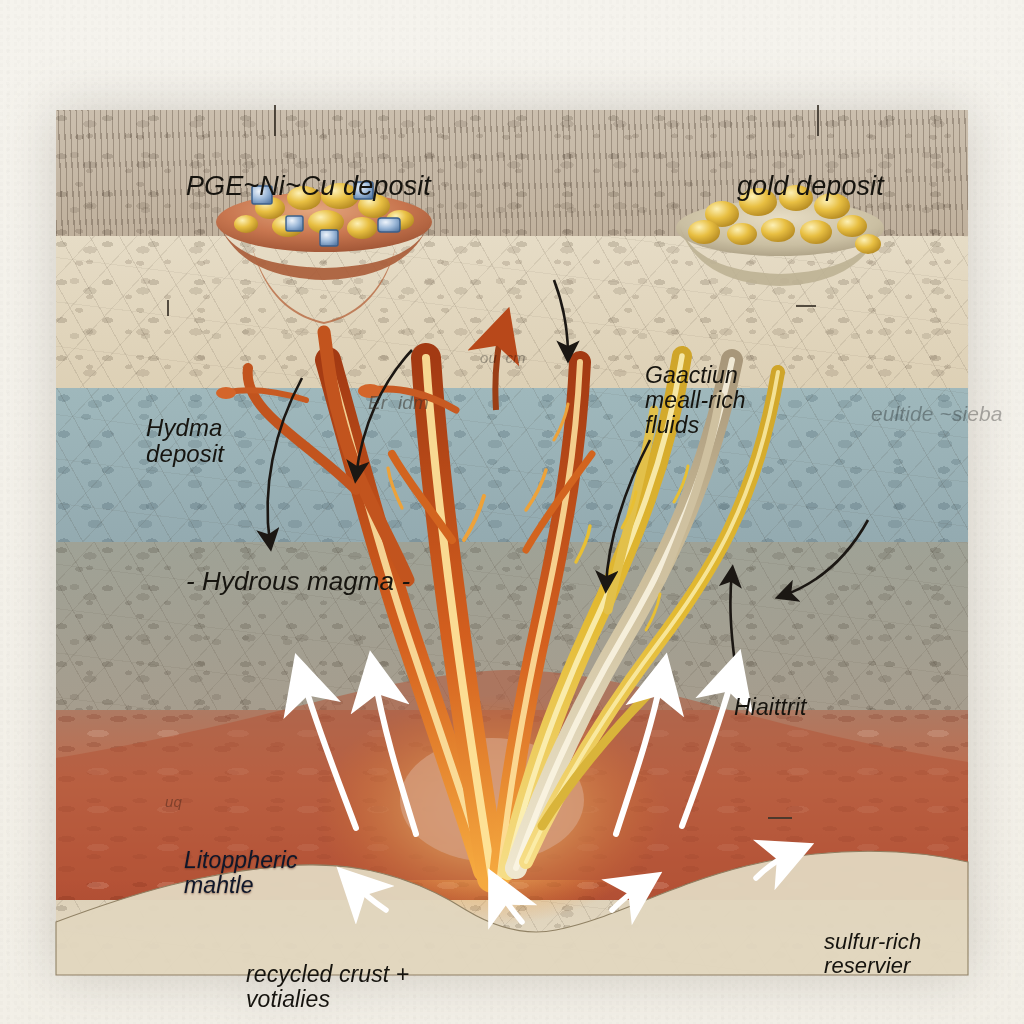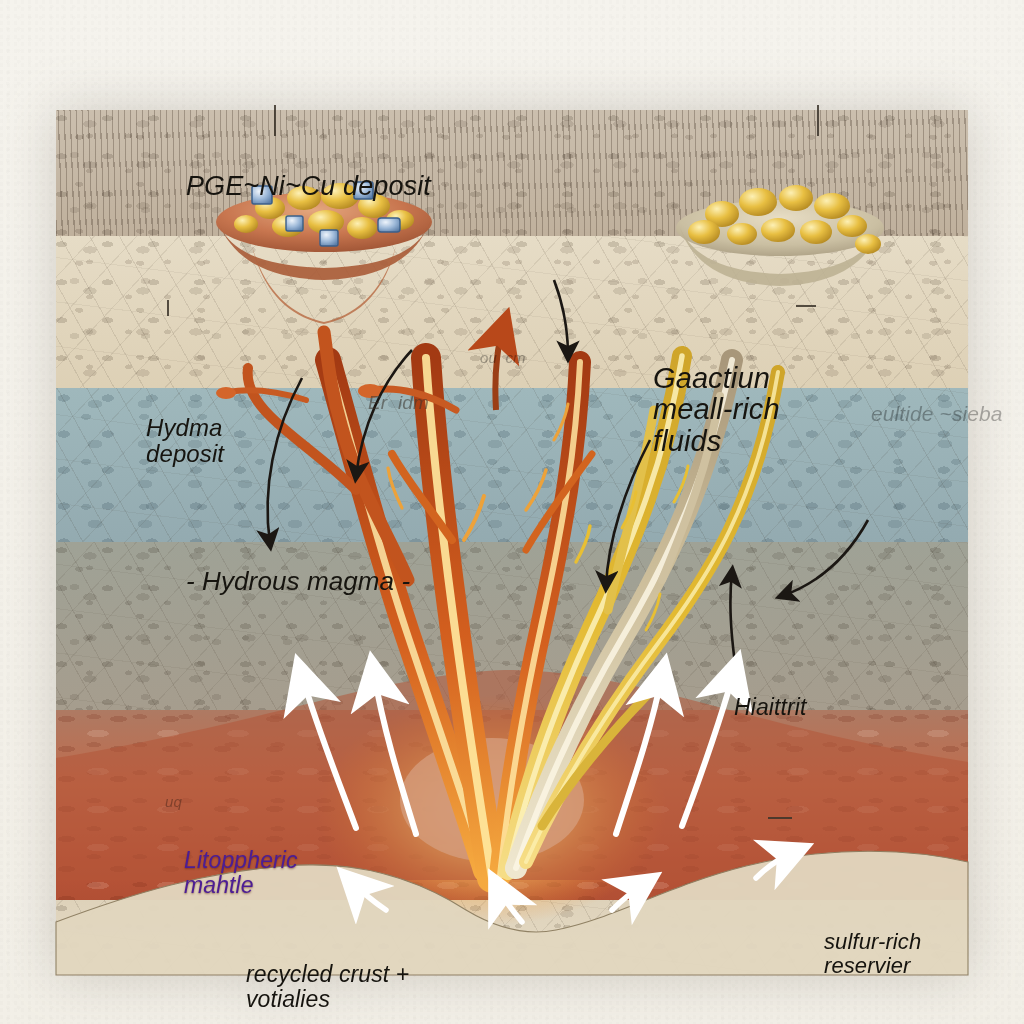--- a/index.html
+++ b/index.html
@@ -76,27 +76,27 @@
   
   #reservoir{top:790px;height:75px;background:linear-gradient(#ded2ba,#e6dcc7);}
 
   svg.vec{position:absolute;left:0;top:0;width:912px;height:865px;overflow:visible;}
 
   
   .lbl{
     position:absolute;color:#16140f;white-space:pre;line-height:1.08;
     letter-spacing:.1px;
   }
-  .lbl.white{color:#4c1d95;text-shadow:0 1px 2px rgba(90,35,15,.55);}
+  .lbl.white{color:#0f172a;text-shadow:0 1px 2px rgba(90,35,15,.55);}
   .lbl.faded{color:#3a342c;opacity:.55;}
   .lbl.vfaded{color:#000000;opacity:.30;}
   #t-pge{left:130px;top:62px;font-size:27px;}
   #t-gold{left:681px;top:62px;font-size:27px;}
   #t-hydma{left:90px;top:305px;font-size:24px;}
-  #t-fluids{left:589px;top:253px;font-size:29px;margin-left:8px;}
+  #t-fluids{left:589px;top:253px;font-size:23px;}
   #t-sulfide{left:815px;top:293px;font-size:21px;}
   #t-hydrous{left:130px;top:457px;font-size:26px;}
   #t-hiat{left:678px;top:585px;font-size:23px;}
   #t-litho{left:128px;top:738px;font-size:23px;}
   #t-recyc{left:190px;top:852px;font-size:23px;}
   #t-sulfr{left:768px;top:812px;font-size:22px;margin-top:8px;}
   #t-faint1{left:312px;top:283px;font-size:19px;}
   #t-faint2{left:424px;top:240px;font-size:15px;}
   #t-faint3{left:109px;top:684px;font-size:15px;}
 </style>
@@ -329,20 +329,21 @@
       <g stroke="#3a332a" stroke-width="1.7">
         <line x1="219" y1="-5" x2="219" y2="26"></line>
         <line x1="762" y1="-5" x2="762" y2="26"></line>
         <line x1="112" y1="190" x2="112" y2="206"></line>
         <line x1="740" y1="196" x2="760" y2="196"></line>
         <line x1="712" y1="708" x2="736" y2="708"></line>
       </g>
     </svg>
 
     <div class="lbl" id="t-pge">PGE~Ni~Cu deposit</div>
+    <div class="lbl" id="t-gold">gold deposit</div>
     <div class="lbl" id="t-hydma">Hydma
 deposit</div>
     <div class="lbl" id="t-fluids">Gaactiun
 meall-rich
 fluids</div>
     <div class="lbl vfaded" id="t-sulfide">eultide ~sieba</div>
     <div class="lbl" id="t-hydrous">- Hydrous magma -</div>
     <div class="lbl" id="t-hiat">Hiaittrit</div>
     <div class="lbl white" id="t-litho">Litoppheric
 mahtle</div>

